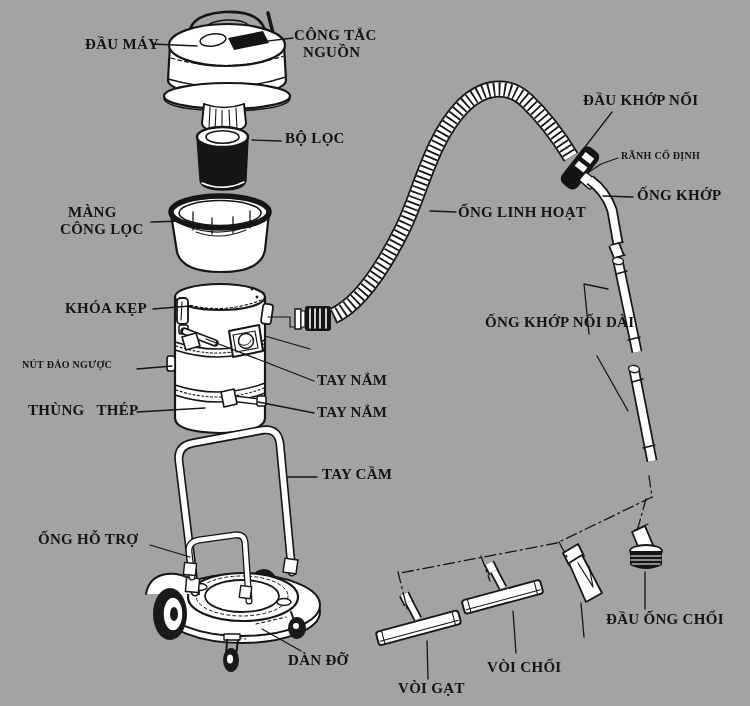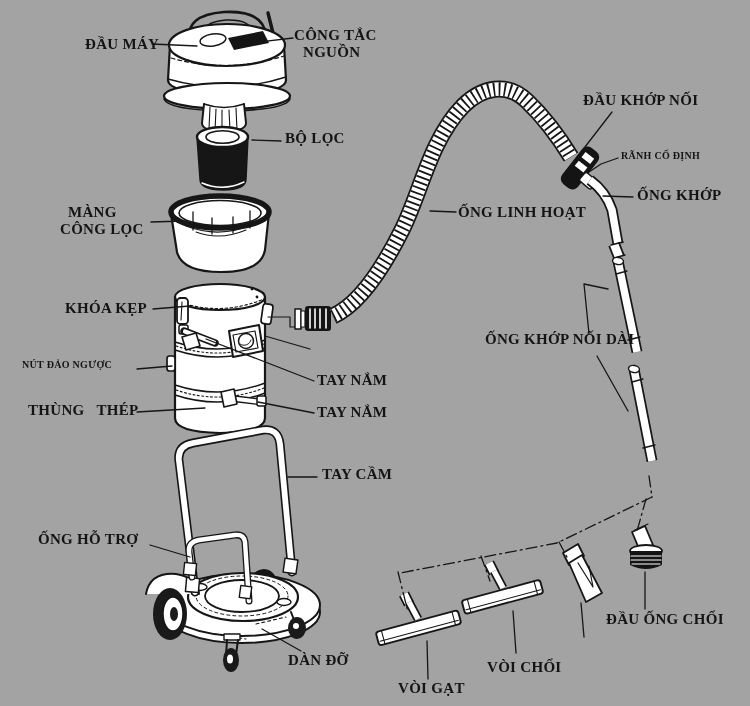--- a/index.html
+++ b/index.html
@@ -266,18 +266,18 @@
 <div class="lbl" style="left:317px;top:372px">TAY NẮM</div>
 <div class="lbl" style="left:28px;top:402px">THÙNG   THÉP</div>
 <div class="lbl" style="left:317px;top:404px">TAY NẮM</div>
 <div class="lbl" style="left:322px;top:466px">TAY CẦM</div>
 <div class="lbl" style="left:38px;top:531px">ỐNG HỖ TRỢ</div>
 <div class="lbl" style="left:288px;top:652px">DÀN ĐỠ</div>
 <div class="lbl" style="left:583px;top:92px">ĐẦU KHỚP NỐI</div>
 <div class="lbl sm" style="left:621px;top:150px">RÃNH CỐ ĐỊNH</div>
 <div class="lbl" style="left:637px;top:187px">ỐNG KHỚP</div>
 <div class="lbl" style="left:458px;top:204px">ỐNG LINH HOẠT</div>
-<div class="lbl" style="left:485px;top:331px">ỐNG KHỚP NỐI DÀI</div>
+<div class="lbl" style="left:485px;top:314px">ỐNG KHỚP NỐI DÀI</div>
 <div class="lbl" style="left:606px;top:611px">ĐẦU ỐNG CHỔI</div>
 <div class="lbl" style="left:487px;top:659px">VÒI CHỔI</div>
 <div class="lbl" style="left:398px;top:680px">VÒI GẠT</div>
 
 </div>
 
 </body></html>

